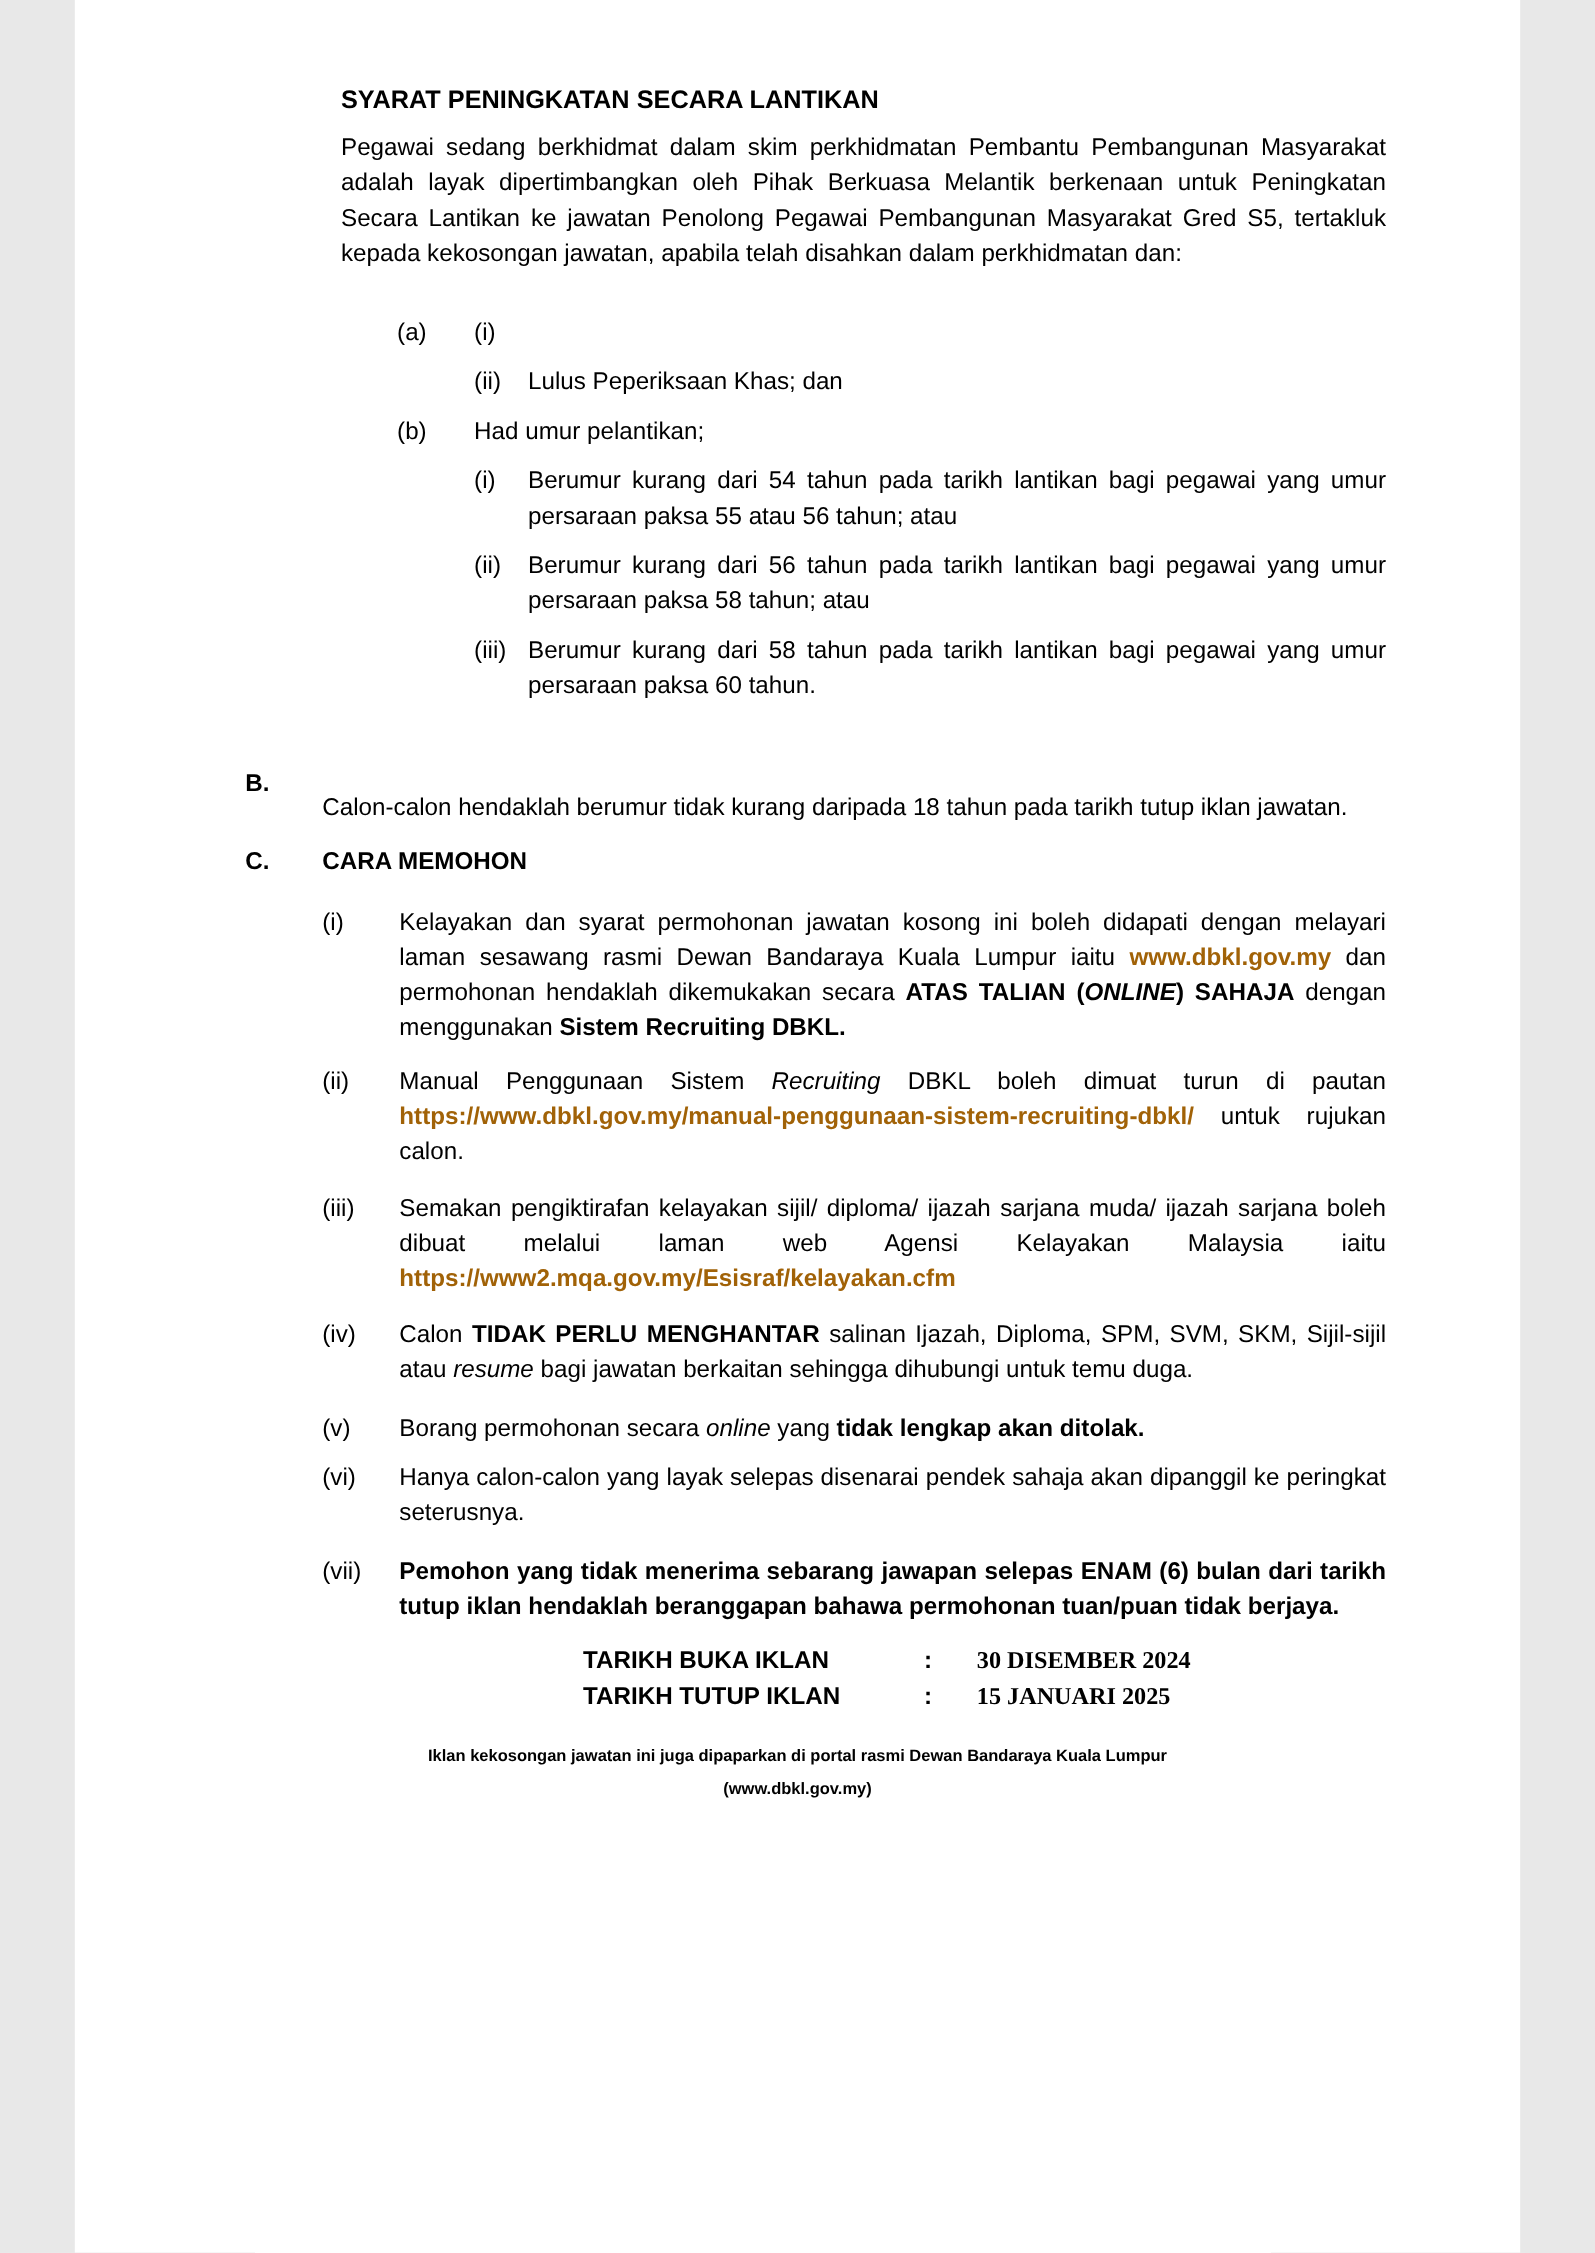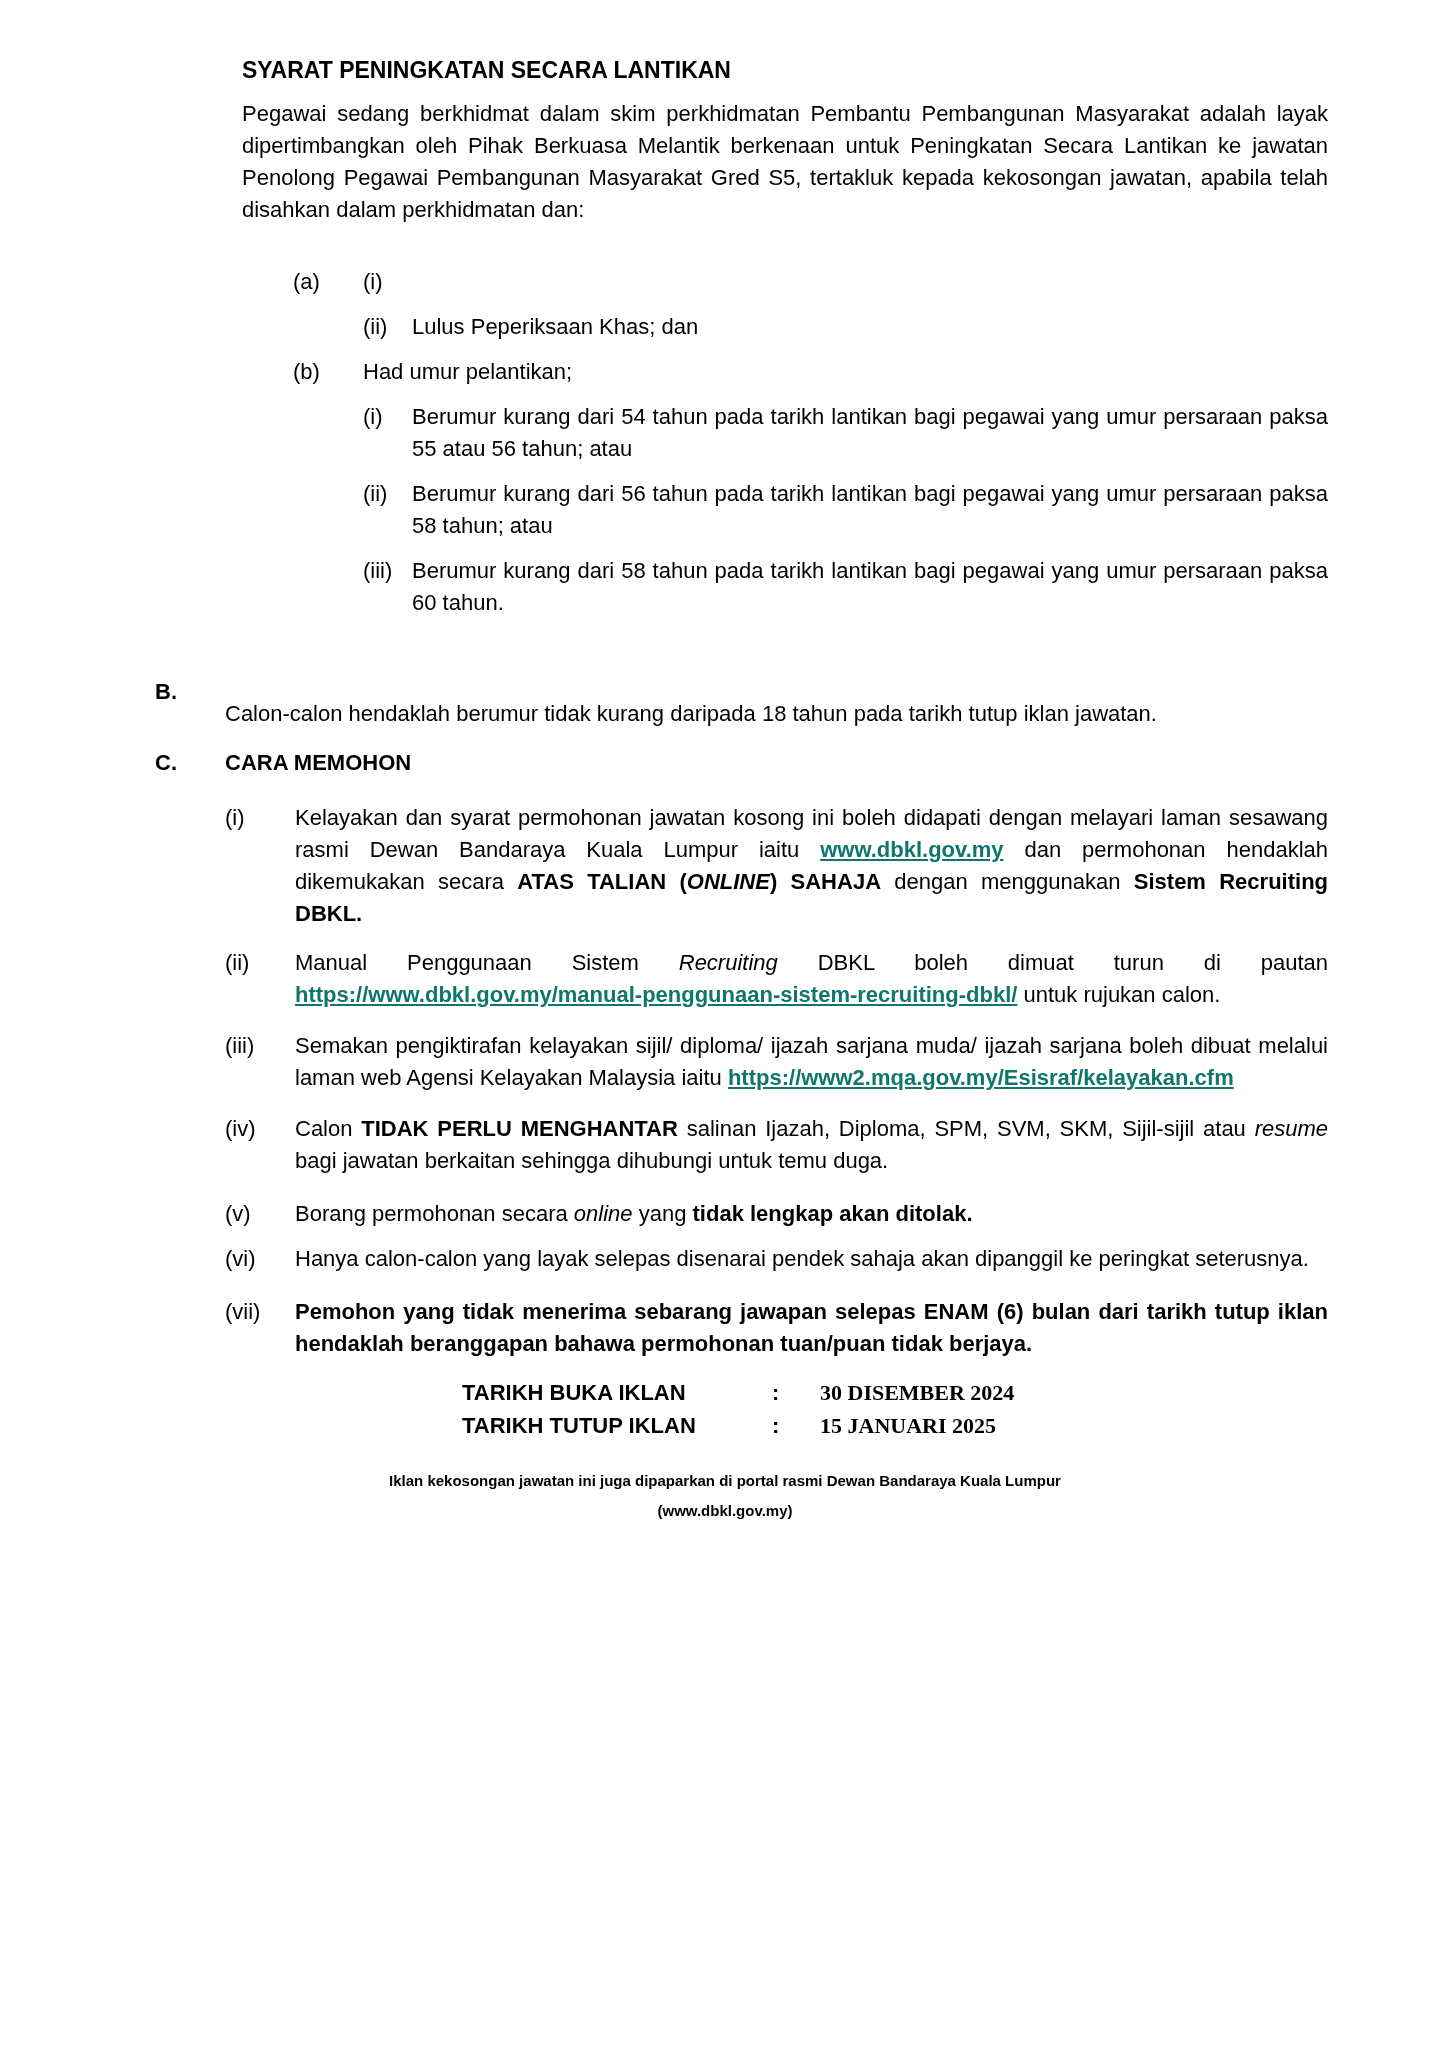--- a/index.html
+++ b/index.html
@@ -3,38 +3,37 @@
 <meta charset="utf-8">
 <title>Iklan Jawatan DBKL</title>
 <style>
   html, body {
     margin: 0;
     padding: 0;
     background: #e8e8e8;
   }
   .page {
     position: relative;
-    width: 1450px;
+    width: 1314px;
     height: 2048px;
     margin: 0 auto;
     background: #ffffff;
     color: #000000;
     font-family: "Liberation Sans", sans-serif;
     font-size: 22px;
     line-height: 32px;
     box-sizing: border-box;
-    padding-top: 54px;
+    padding-top: 74px;
     overflow: hidden;
   }
   .b { font-weight: bold; }
   .i { font-style: italic; }
   .link {
-    color: #0f766e;
-    font-weight: bold;
-    text-decoration: underline;
+    color: #a16207;
+    font-weight: bold;
   }
   
   .sec-a {
     margin-left: 242px;
     margin-right: 122px;
   }
   .sec-a-title {
     font-weight: bold;
     font-size: 23px;
     margin-bottom: 12px;

